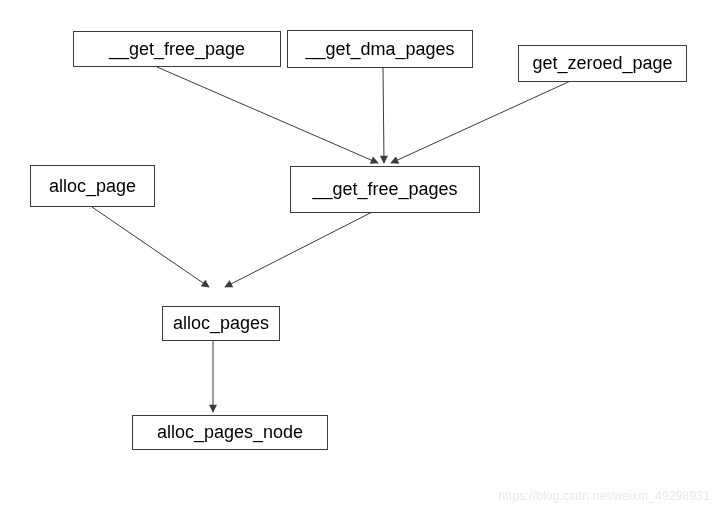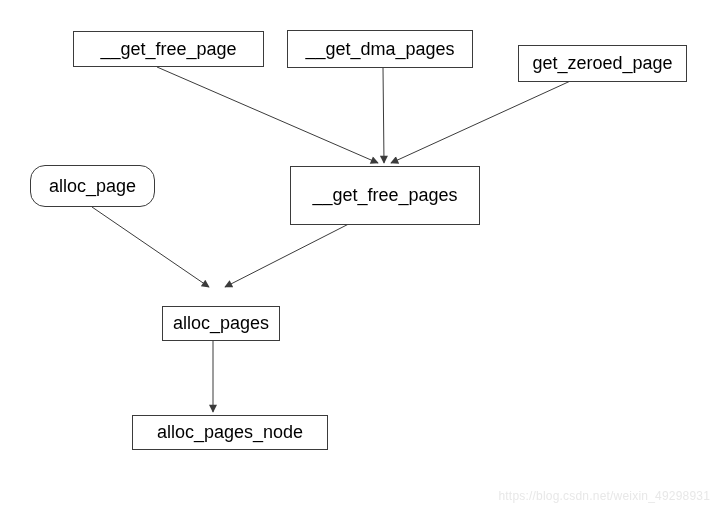--- a/index.html
+++ b/index.html
@@ -62,37 +62,37 @@
 
     <line x1="601" y1="67" x2="391" y2="163" stroke="#3b3b3b" stroke-width="1" marker-end="url(#arrow)"></line>
 
     <line x1="92" y1="207" x2="209" y2="287" stroke="#3b3b3b" stroke-width="1" marker-end="url(#arrow)"></line>
 
     <line x1="382" y1="207" x2="225" y2="287" stroke="#3b3b3b" stroke-width="1" marker-end="url(#arrow)"></line>
 
     <line x1="213" y1="325" x2="213" y2="412" stroke="#3b3b3b" stroke-width="1" marker-end="url(#arrow)"></line>
   </svg>
 
-  <div class="node" style="left:73px;  top:31px;  width:191px; height:36px;">
+  <div class="node" style="left:73px;  top:31px;  width:208px; height:36px;">
     <span>__get_free_page</span>
   </div>
 
   <div class="node" style="left:287px; top:30px;  width:186px; height:38px;">
     <span>__get_dma_pages</span>
   </div>
 
   <div class="node" style="left:518px; top:30px;  width:169px; height:37px;margin-top:15px;">
     <span>get_zeroed_page</span>
   </div>
 
-  <div class="node" style="left:30px;  top:165px; width:125px; height:42px;border-radius:15px;">
+  <div class="node" style="left:30px;  top:165px; width:125px; height:42px;">
     <span>alloc_page</span>
   </div>
 
-  <div class="node" style="left:290px; top:166px; width:190px; height:59px;">
+  <div class="node" style="left:290px; top:166px; width:190px; height:47px;">
     <span>__get_free_pages</span>
   </div>
 
   <div class="node" style="left:162px; top:290px; width:118px; height:35px;margin-top:16px;">
     <span>alloc_pages</span>
   </div>
 
   <div class="node" style="left:132px; top:415px; width:196px; height:35px;">
     <span>alloc_pages_node</span>
   </div>

